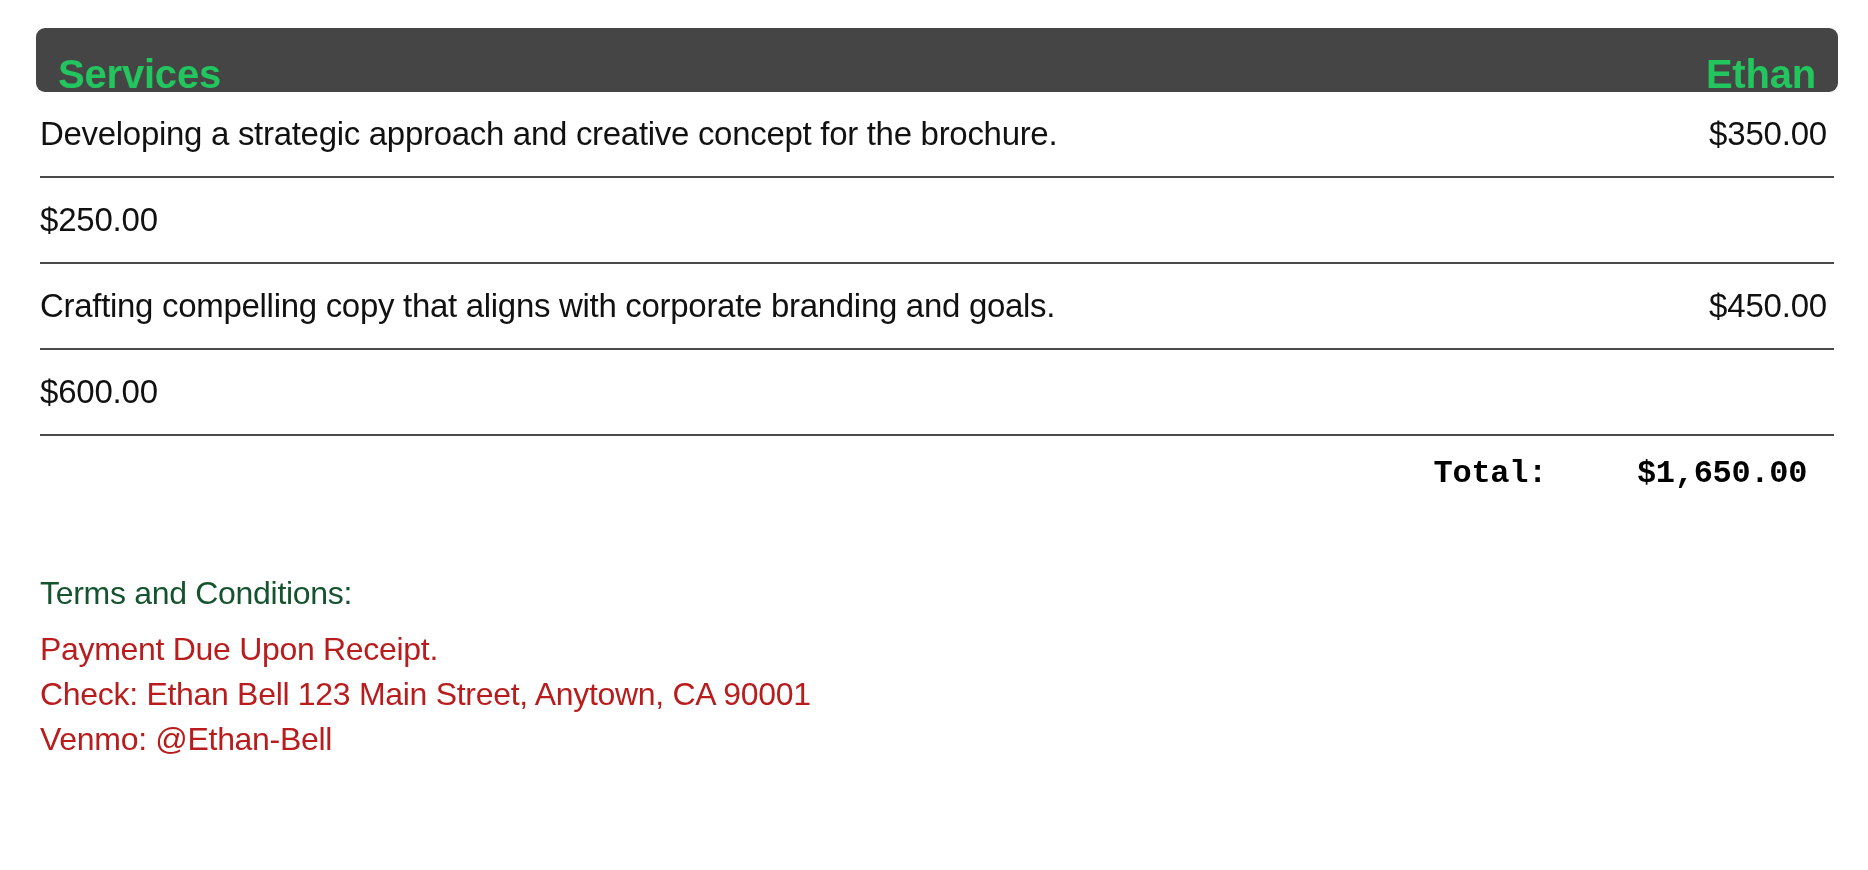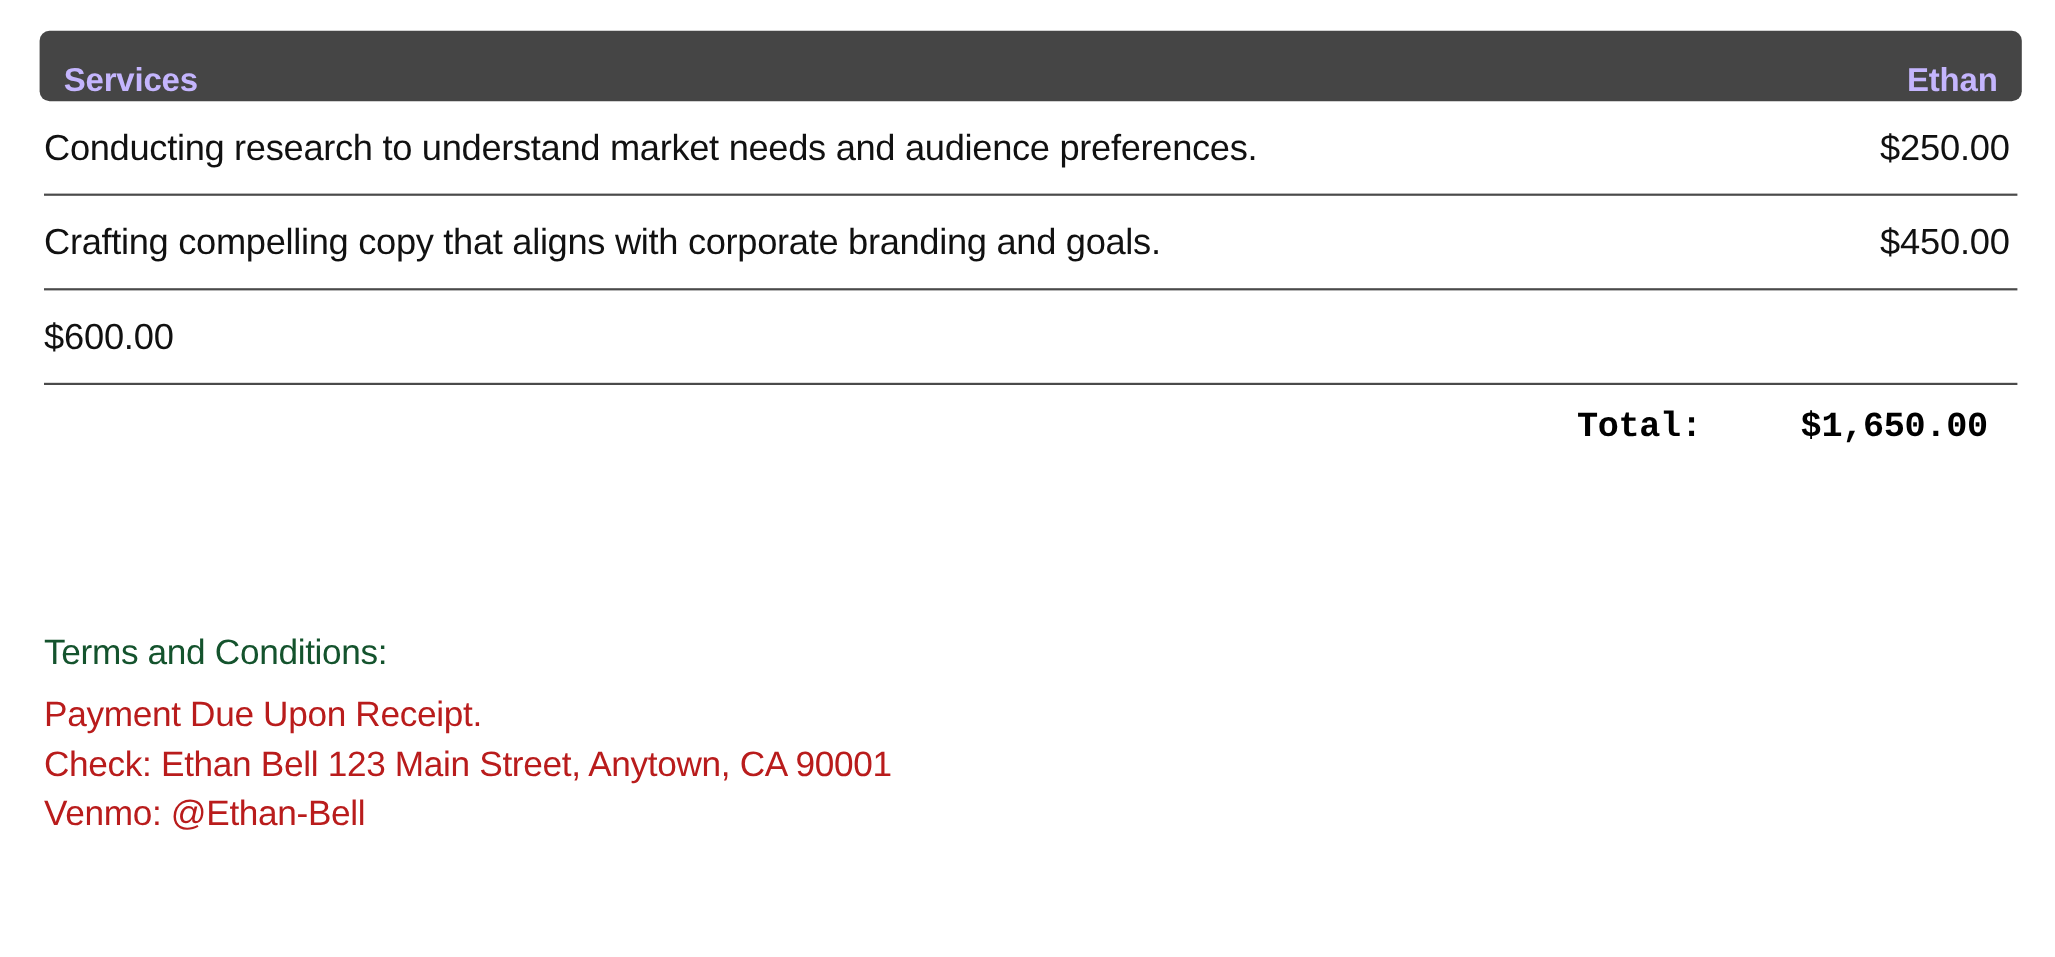--- a/index.html
+++ b/index.html
@@ -35,22 +35,22 @@
     display: flex;
     align-items: center;
     justify-content: space-between;
     background: #454545;
     border-radius: 9px;
     height: 64px;
     padding: 0 22px 0 22px;
     box-sizing: border-box;
   }
   .table-header .th {
-    color: #c4b5fd;
-    font-size: 30px;
+    color: #22c55e;
+    font-size: 40px;
     font-weight: bold;
     letter-spacing: -0.2px;
     line-height: 1;
     margin-top: 28px;
   }
   .table-header .th-services { text-align: left; }
   .table-header .th-price { text-align: right; }
 
   .table-body {
     padding: 0 4px 0 4px;
@@ -136,23 +136,26 @@
 
   <div class="services-table">
 
     <div class="table-header">
       <div class="th th-services">Services</div>
       <div class="th th-price">Ethan</div>
     </div>
 
     <div class="table-body">
 
+      <div class="line-row">
+        <div class="line-desc">Developing a strategic approach and creative concept for the brochure.</div>
+        <div class="line-price">$350.00</div>
+      </div>
 
       <div class="line-row">
-        <div class="line-desc">Conducting research to understand market needs and audience preferences.</div>
         <div class="line-price">$250.00</div>
       </div>
 
       <div class="line-row">
         <div class="line-desc">Crafting compelling copy that aligns with corporate branding and goals.</div>
         <div class="line-price">$450.00</div>
       </div>
 
       <div class="line-row">
         <div class="line-price">$600.00</div>

